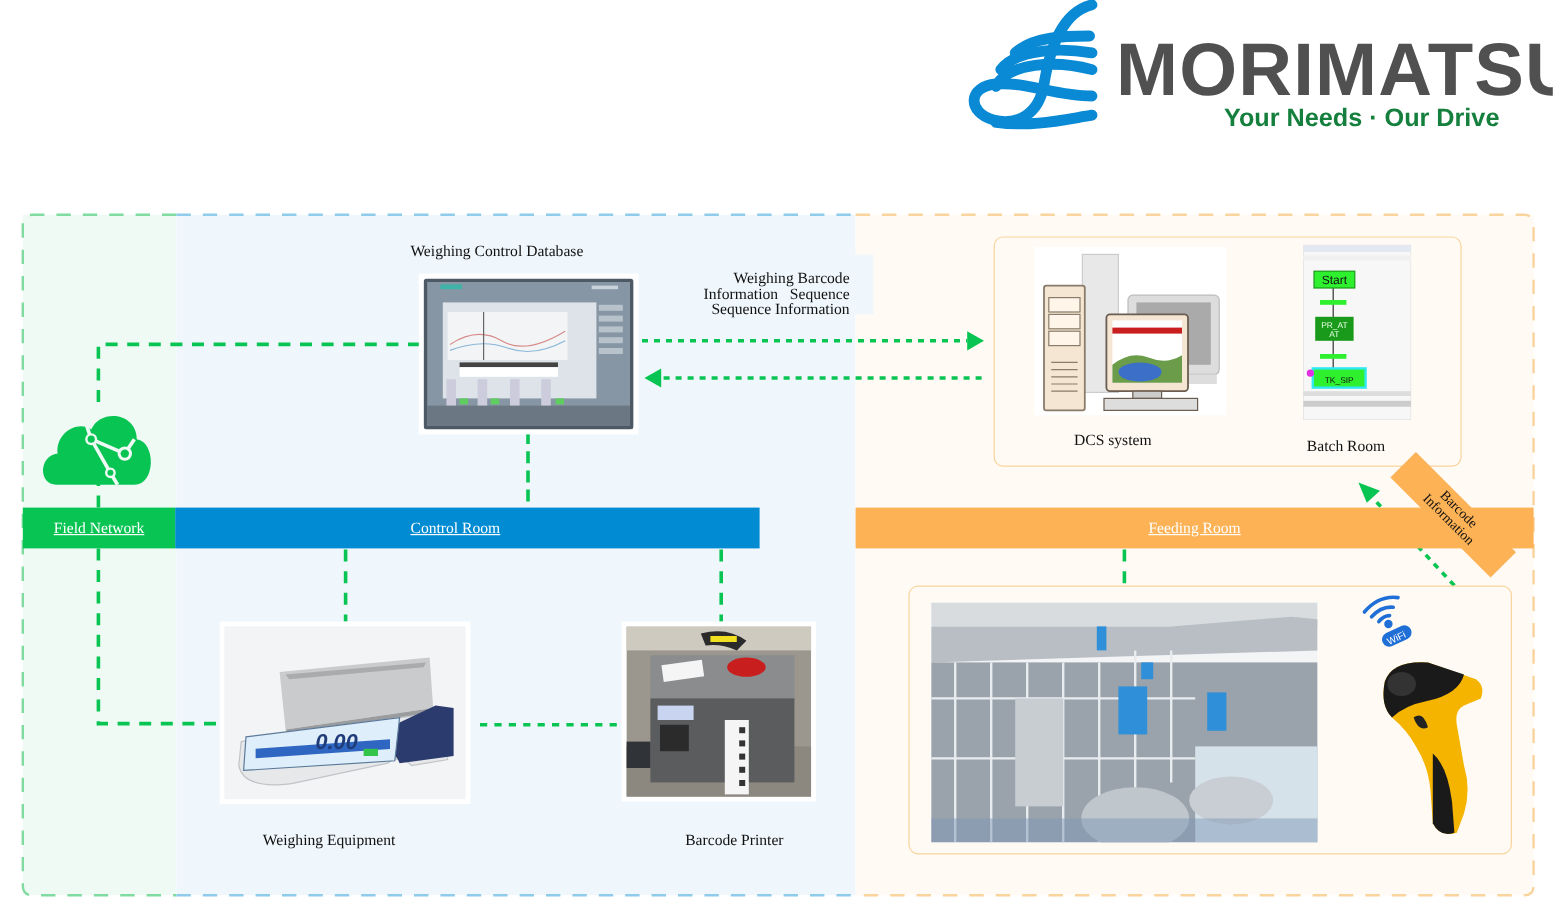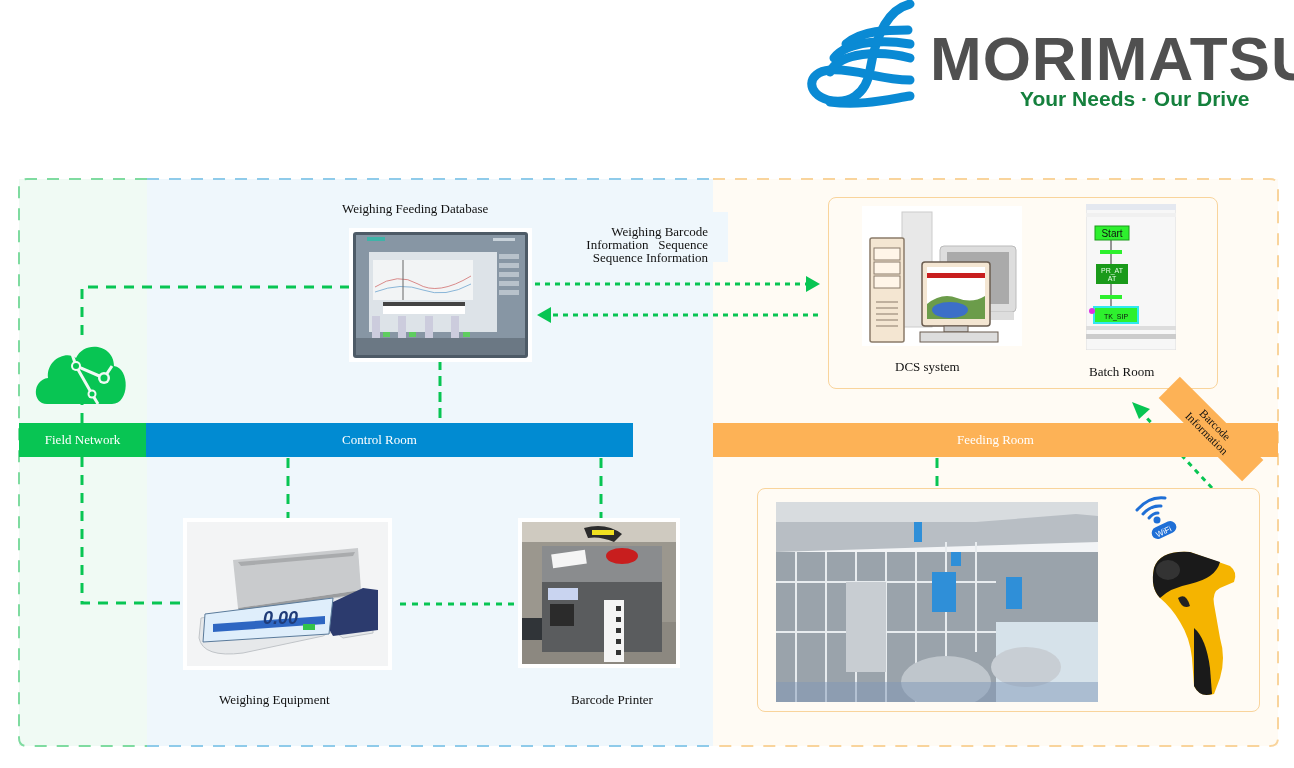--- a/index.html
+++ b/index.html
@@ -12,21 +12,21 @@
   .brand { left: 930px; top: 28px; font-family: "Liberation Sans", sans-serif; font-weight: bold; font-size: 62px; letter-spacing: 1px; color: #505050; line-height: 1; }
   .slogan { left: 1020px; top: 88px; font-family: "Liberation Sans", sans-serif; font-weight: bold; font-size: 21px; color: #15803d; line-height: 1; }
 
   
   .zone-field { left: 19px; top: 179px; width: 128px; height: 567px; background: #f0faf4; }
   .zone-control { left: 147px; top: 179px; width: 566px; height: 567px; background: #eff7fc; }
   .zone-feeding { left: 713px; top: 179px; width: 565px; height: 567px; background: #fffbf4; }
   .outer-border { left: 0; top: 0; width: 1294px; height: 768px; pointer-events: none; }
 
   
-  .band { top: 423px; height: 34px; color: #fff; font-size: 13px; display: flex; align-items: center; justify-content: center; }
+  .band { top: 423px; height: 34px; color: #fff; font-size: 13px; display: flex; align-items: center; justify-content: center; text-decoration: underline; }
   .band-field { left: 19px; width: 127px; background: #08c553; }
   .band-control { left: 146px; width: 487px; background: #018bd2; }
   .band-feeding { left: 713px; width: 565px; background: #fdb256; }
 
   .label { font-size: 13px; color: #111; white-space: nowrap; }
   .cap { font-size: 13px; text-align: center; line-height: 13px; }
 
   .card { background: #fff; }
   .inner-box { border: 1.5px solid #f9d49c; border-radius: 8px; }
 
@@ -100,21 +100,21 @@
     <path d="M36 6 L 44 30 L 72 42 M 44 30 L 60 58 M 72 42 L 80 30 M 60 58 L 66 68"></path>
   </g>
   <circle cx="44" cy="30" r="5" fill="#f0faf4"></circle>
     <circle cx="72" cy="42" r="6" fill="#f0faf4"></circle>
     <circle cx="60" cy="58" r="4.5" fill="#f0faf4"></circle>
   <circle cx="44" cy="30" r="3" fill="#08c553"></circle>
     <circle cx="72" cy="42" r="3.5" fill="#08c553"></circle>
     <circle cx="60" cy="58" r="2.5" fill="#08c553"></circle>
 </svg>
 
-<div class="abs label" style="left:342px;top:201px;">Weighing Feeding Database</div>
+<div class="abs label" style="left:342px;top:201px;">Weighing Control Database</div>
 <div class="abs card" style="left:349px;top:228px;width:183px;height:134px;padding:4px;">
   <svg width="175" height="126" viewBox="0 0 175 126">
     <rect x="0" y="0" width="175" height="126" rx="3" fill="#4d5a66"></rect>
     <rect x="3" y="3" width="169" height="120" fill="#8796a4"></rect>
     <rect x="14" y="5" width="18" height="4" fill="#3fb3a8"></rect>
     <rect x="140" y="6" width="22" height="3" fill="#c8d2da"></rect>
     <rect x="16" y="20" width="128" height="80" fill="#dde3e8"></rect>
     <rect x="20" y="28" width="100" height="40" fill="#f2f4f5"></rect>
     <path d="M22 55 Q 45 40 65 52 T 118 44" stroke="#d98a8a" fill="none"></path>
     <path d="M22 60 Q 48 50 70 58 T 118 52" stroke="#8ab6d8" fill="none"></path>

